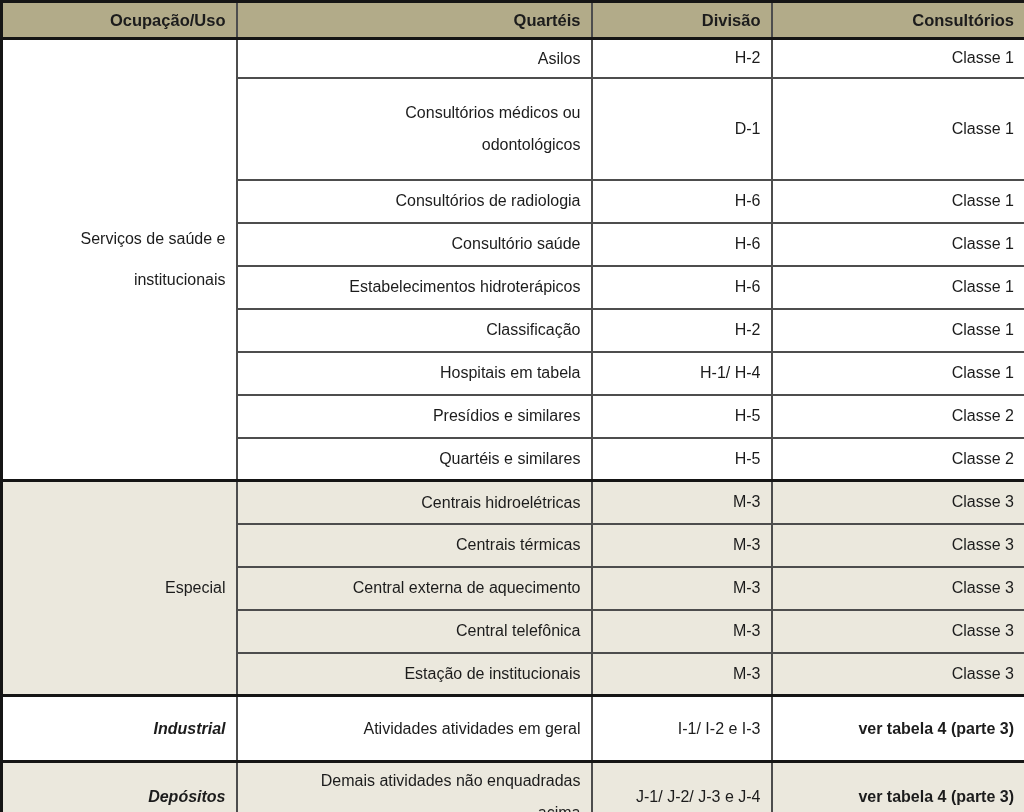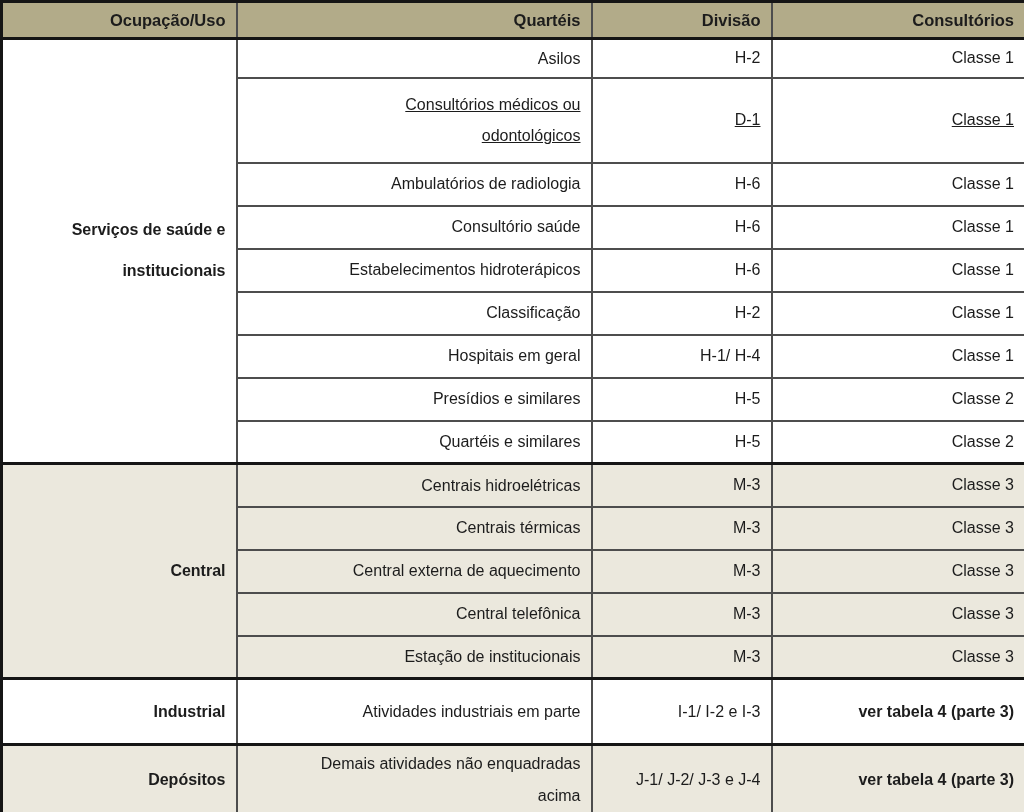--- a/index.html
+++ b/index.html
@@ -41,34 +41,34 @@
   col.c-occ{width:235px;}
   col.c-desc{width:355px;}
   col.c-div{width:180px;}
   col.c-class{width:254px;}
   
   tr.section-start td{border-top:3px solid var(--outer-line);}
   
   td.beige{background:var(--section-alt-bg);margin-left:24px;}
   
   td.occ{
-    font-weight:bold;
+    font-weight:normal;
     white-space:pre-line;
     line-height:2.55;
   }
-  td.occ-single{font-weight:bold;}
+  td.occ-single{font-weight:bold;font-style:italic;}
   
   td.desc{
     white-space:pre-line;
     line-height:1.95;
   }
   td.bold-val{font-weight:bold;}
   
   tr.h-asilos{height:39px;}
-  tr.h-tall{height:85px;text-decoration:underline;}
+  tr.h-tall{height:102px;}
   tr.h-std{height:43px;}
   tr.h-industrial{height:66px;}
   tr.h-depositos{height:70px;}
 </style>
 </head>
 <body>
 
 <table class="class-table">
   <colgroup>
     <col class="c-occ">
@@ -93,57 +93,57 @@
       <td>H-2</td>
       <td>Classe 1</td>
     </tr>
     <tr class="h-tall">
       <td class="desc">Consultórios médicos ou
 odontológicos</td>
       <td>D-1</td>
       <td>Classe 1</td>
     </tr>
     <tr class="h-std">
-      <td class="desc">Ambulatórios de radiologia</td>
+      <td class="desc">Consultórios de radiologia</td>
       <td>H-6</td>
       <td>Classe 1</td>
     </tr>
     <tr class="h-std">
       <td class="desc">Consultório saúde</td>
       <td>H-6</td>
       <td>Classe 1</td>
     </tr>
     <tr class="h-std">
       <td class="desc">Estabelecimentos hidroterápicos</td>
       <td>H-6</td>
       <td>Classe 1</td>
     </tr>
     <tr class="h-std">
       <td class="desc">Classificação</td>
       <td>H-2</td>
       <td>Classe 1</td>
     </tr>
     <tr class="h-std">
-      <td class="desc">Hospitais em geral</td>
+      <td class="desc">Hospitais em tabela</td>
       <td>H-1/ H-4</td>
       <td>Classe 1</td>
     </tr>
     <tr class="h-std">
       <td class="desc">Presídios e similares</td>
       <td>H-5</td>
       <td>Classe 2</td>
     </tr>
     <tr class="h-std">
       <td class="desc">Quartéis e similares</td>
       <td>H-5</td>
       <td>Classe 2</td>
     </tr>
 
     <tr class="h-std section-start">
-      <td class="occ beige" rowspan="5">Central</td>
+      <td class="occ beige" rowspan="5">Especial</td>
       <td class="desc beige">Centrais hidroelétricas</td>
       <td class="beige">M-3</td>
       <td class="beige">Classe 3</td>
     </tr>
     <tr class="h-std">
       <td class="desc beige">Centrais térmicas</td>
       <td class="beige">M-3</td>
       <td class="beige">Classe 3</td>
     </tr>
     <tr class="h-std">
@@ -157,21 +157,21 @@
       <td class="beige">Classe 3</td>
     </tr>
     <tr class="h-std">
       <td class="desc beige">Estação de institucionais</td>
       <td class="beige">M-3</td>
       <td class="beige">Classe 3</td>
     </tr>
 
     <tr class="h-industrial section-start">
       <td class="occ-single">Industrial</td>
-      <td class="desc">Atividades industriais em parte</td>
+      <td class="desc">Atividades atividades em geral</td>
       <td>I-1/ I-2 e I-3</td>
       <td class="bold-val">ver tabela 4 (parte 3)</td>
     </tr>
 
     <tr class="h-depositos section-start">
       <td class="occ-single beige">Depósitos</td>
       <td class="desc beige">Demais atividades não enquadradas
 acima</td>
       <td class="beige">J-1/ J-2/ J-3 e J-4</td>
       <td class="bold-val beige">ver tabela 4 (parte 3)</td>

